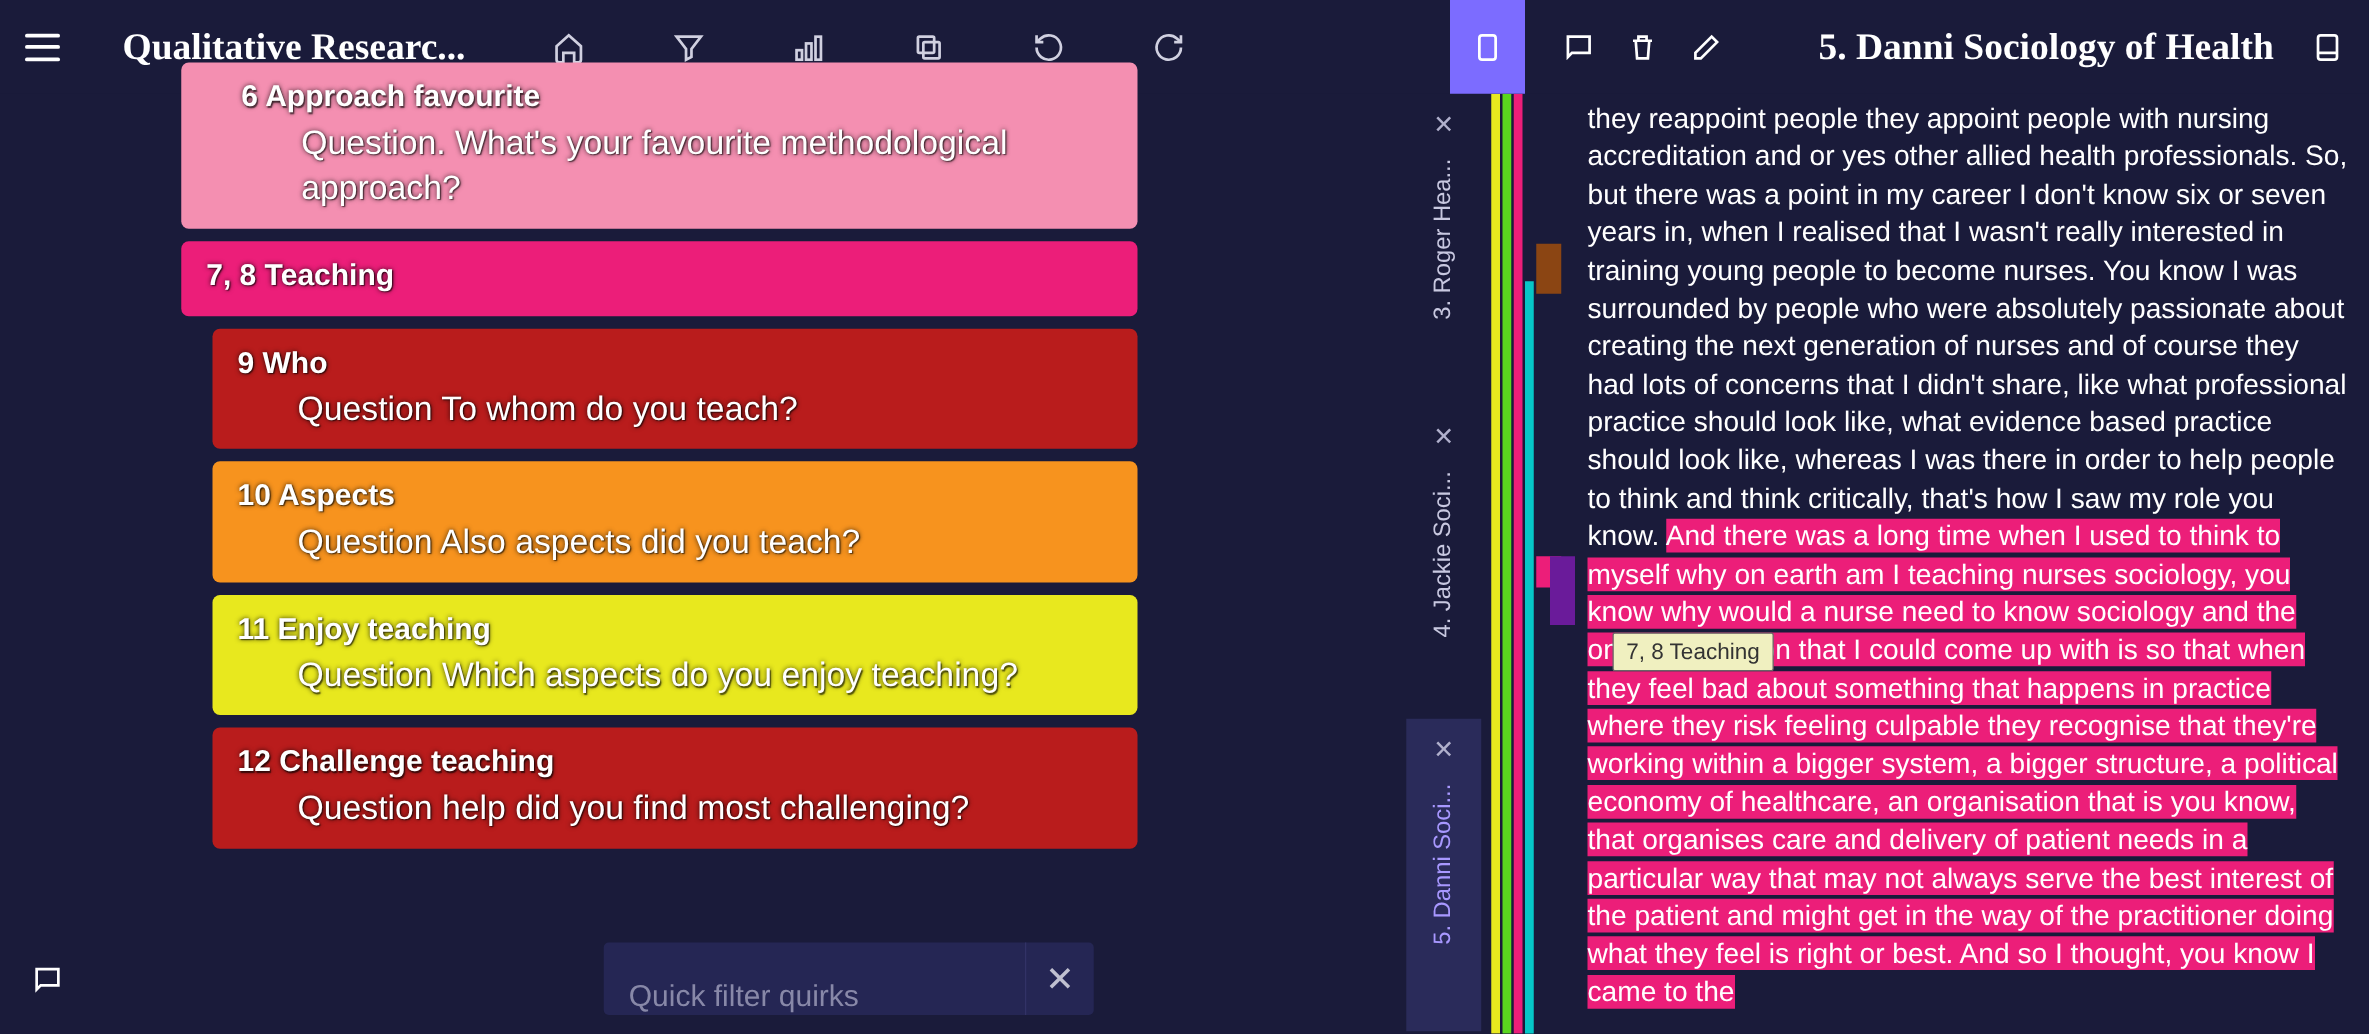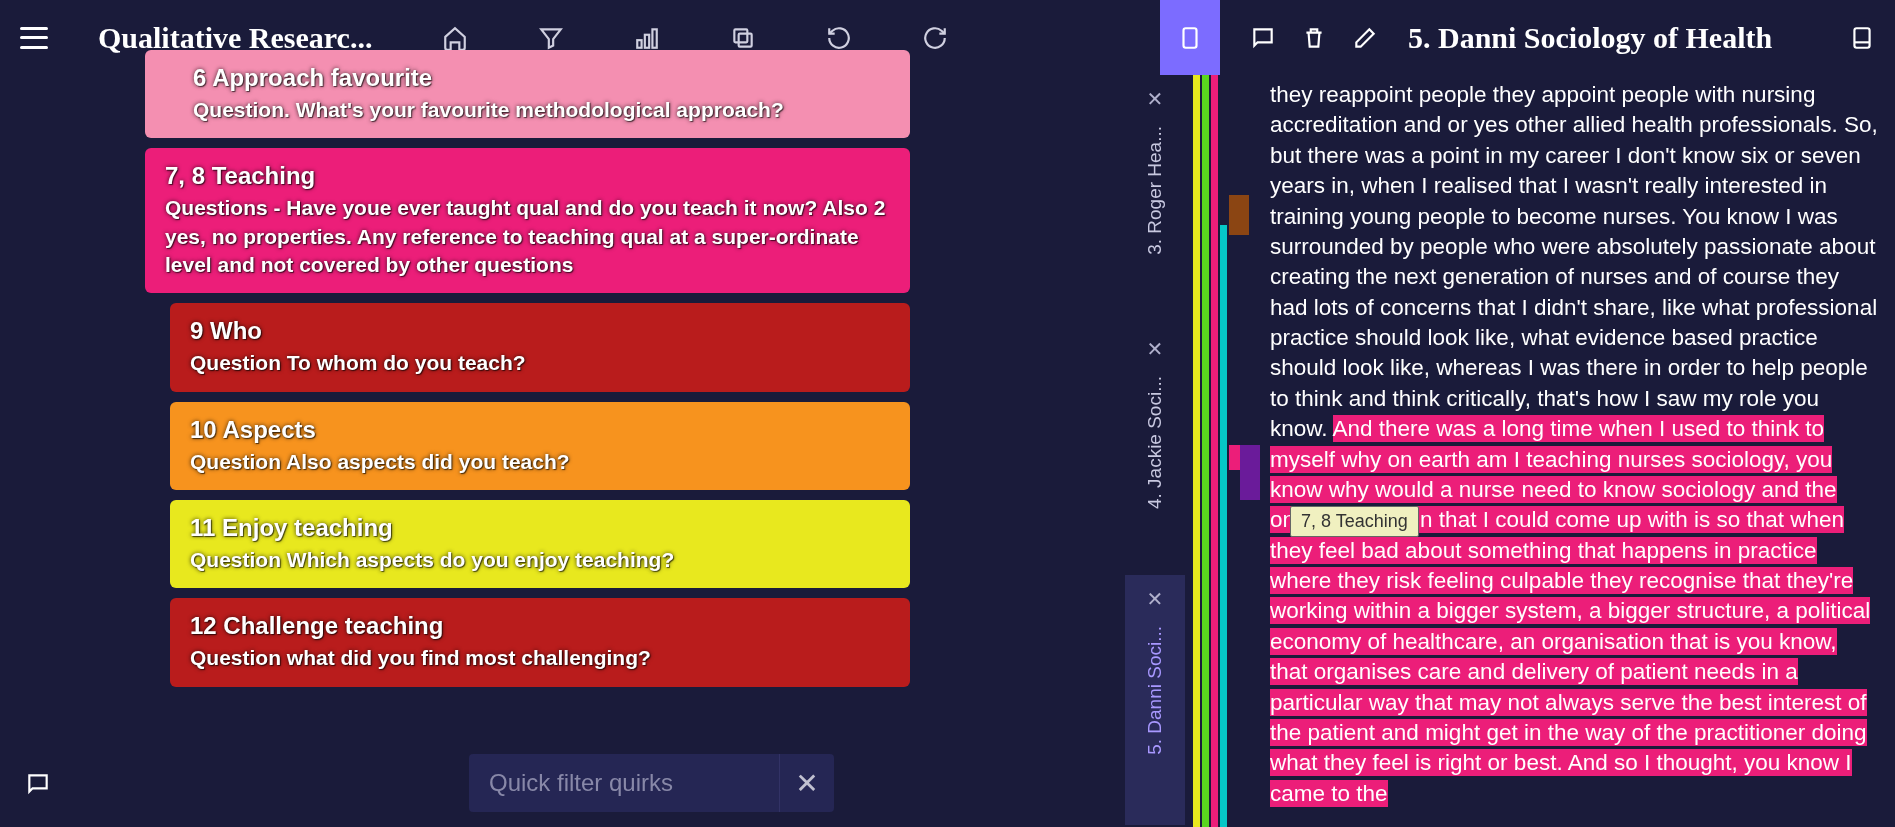--- a/index.html
+++ b/index.html
@@ -56,21 +56,21 @@
     display: flex;
     align-items: center;
     justify-content: center;
     margin-left: -20px;
   }
   .title-right {
     font-size: 30px;
     font-weight: 700;
     color: #fff;
     flex: 1;
-    text-align: left;
+    text-align: right;
   }
   .right-icons { display: flex; gap: 25px; }
   .right-icons .ico, .tab-highlight .ico { width: 26px; height: 26px; color: #fff; cursor: pointer; }
 
   
   .main {
     position: absolute;
     top: 75px;
     left: 0;
     right: 0;
@@ -102,39 +102,40 @@
     color: #fff;
     text-shadow: 0 0 4px rgba(0,0,0,0.75), 1px 1px 1px rgba(0,0,0,0.6);
     cursor: pointer;
     width: 765px;
   }
   .code-card.indent {
     margin-left: 95px;
     width: 740px;
   }
   .code-title { font-size: 24px; font-weight: 700; margin-bottom: 4px; }
-  .code-desc { font-size: 21px; font-weight: 700; line-height: 1.35; }
+  .code-desc { font-size: 27px; font-weight: 400; line-height: 1.35; margin-left: 48px; }
 
   .pink-light { background: #f48fb1; }
   .magenta { background: #ec1e79; }
   .red { background: #b91c1c; }
   .orange { background: #f7931e; }
   .yellow { background: #e8e81e; }
   .green { background: #b91c1c; }
 
   
   .quick-filter {
     position: absolute;
     bottom: 15px;
-    left: 394px;
-    display: flex;
-    align-items: center;
+    left: 408px;
+    display: flex;
+    align-items: flex-end;
     background: #252654;
     border-radius: 4px;
     height: 58px;
+    gap: 27px;
   }
   .quick-filter input {
     background: transparent;
     border: none;
     color: #9090b0;
     font-size: 24px;
     padding: 0 20px;
     width: 310px;
     outline: none;
   }
@@ -298,37 +299,36 @@
   </div>
 
   <div class="codes-col">
 
     <div class="code-card pink-light" style="margin-top: -35px; padding-left: 48px;">
         <div class="code-title">6 Approach favourite</div>
         <div class="code-desc">Question. What's your favourite methodological approach?</div>
       </div>
       <div class="code-card magenta">
         <div class="code-title">7, 8 Teaching</div>
-        <div class="code-desc">Questions - Have youe ever taught qual and do you teach it now? Also 2 yes, no properties. Any reference to teaching qual at a super-ordinate level and not covered by other questions</div>
       </div>
       <div class="code-card red indent">
         <div class="code-title">9 Who</div>
         <div class="code-desc">Question To whom do you teach?</div>
       </div>
       <div class="code-card orange indent">
         <div class="code-title">10 Aspects</div>
         <div class="code-desc">Question Also aspects did you teach?</div>
       </div>
       <div class="code-card yellow indent">
         <div class="code-title">11 Enjoy teaching</div>
         <div class="code-desc">Question Which aspects do you enjoy teaching?</div>
       </div>
       <div class="code-card green indent">
         <div class="code-title">12 Challenge teaching</div>
-        <div class="code-desc">Question what did you find most challenging?</div>
+        <div class="code-desc">Question help did you find most challenging?</div>
       </div>
       <div id="cards-anchor"></div>
 
     <div class="quick-filter">
       <input type="text" placeholder="Quick filter quirks" style="">
       <div class="xbtn">✕</div>
     </div>
   </div>
 
   <div class="vtabs" id="vtabs">

